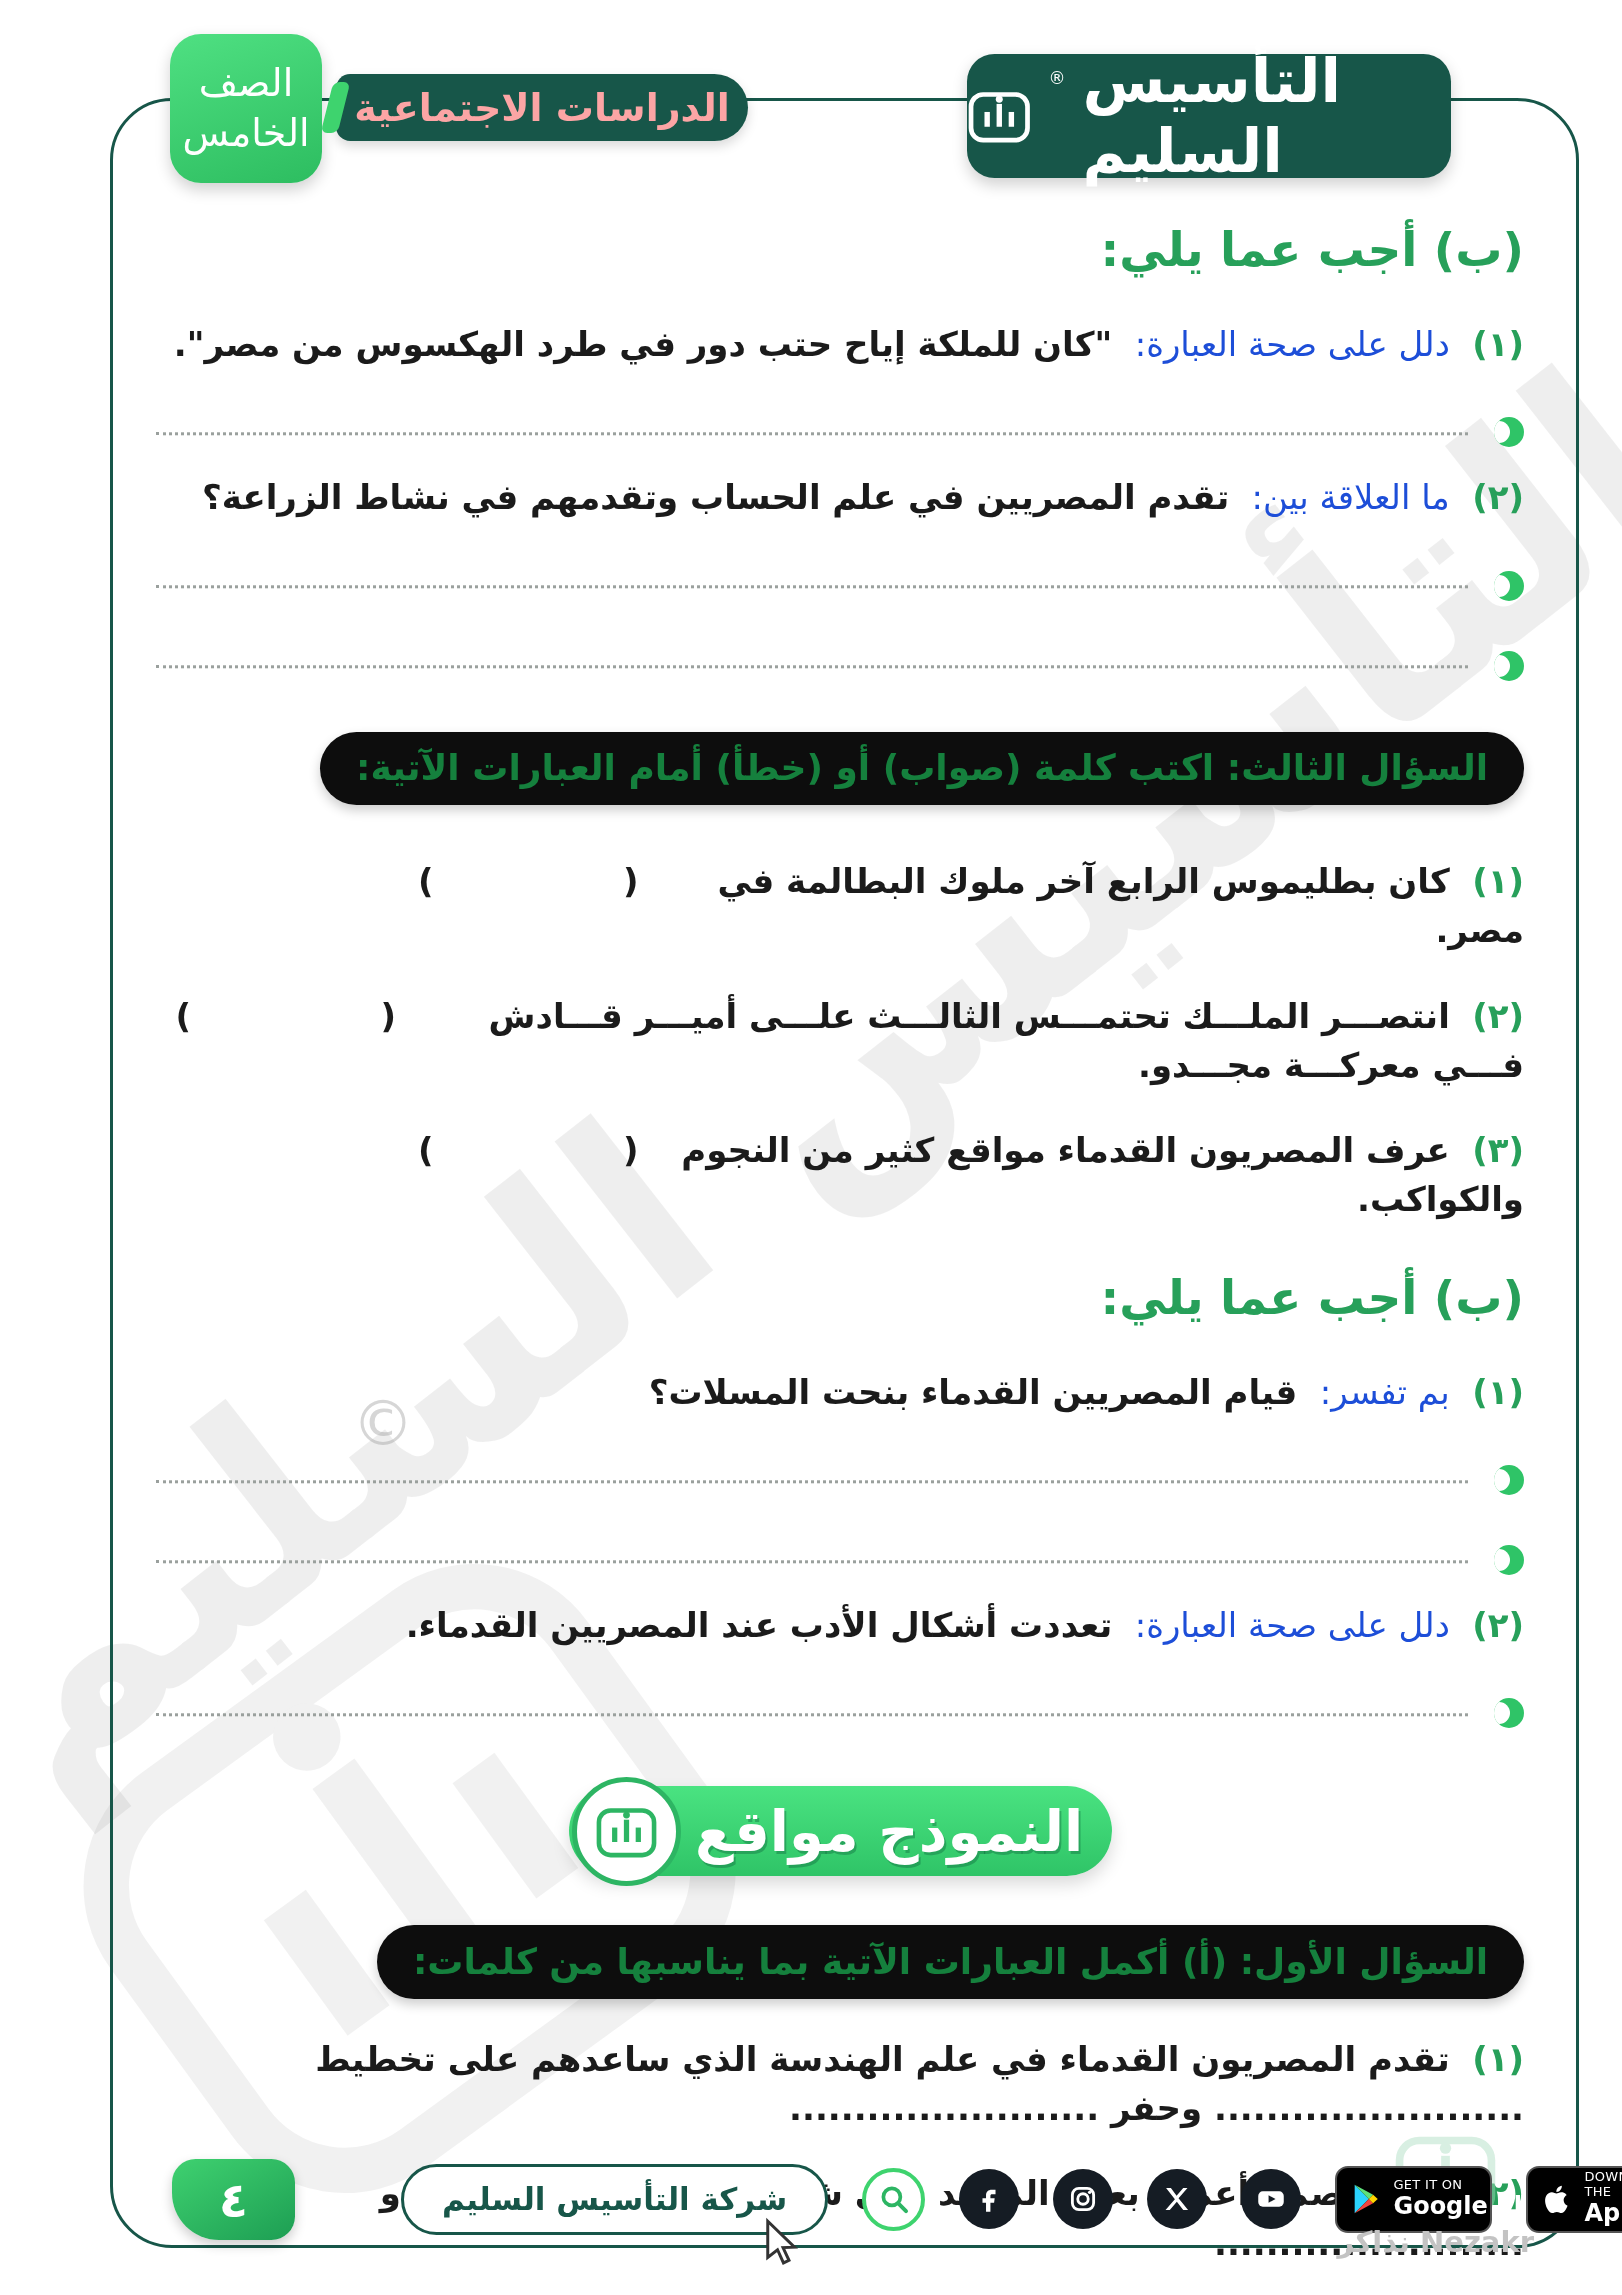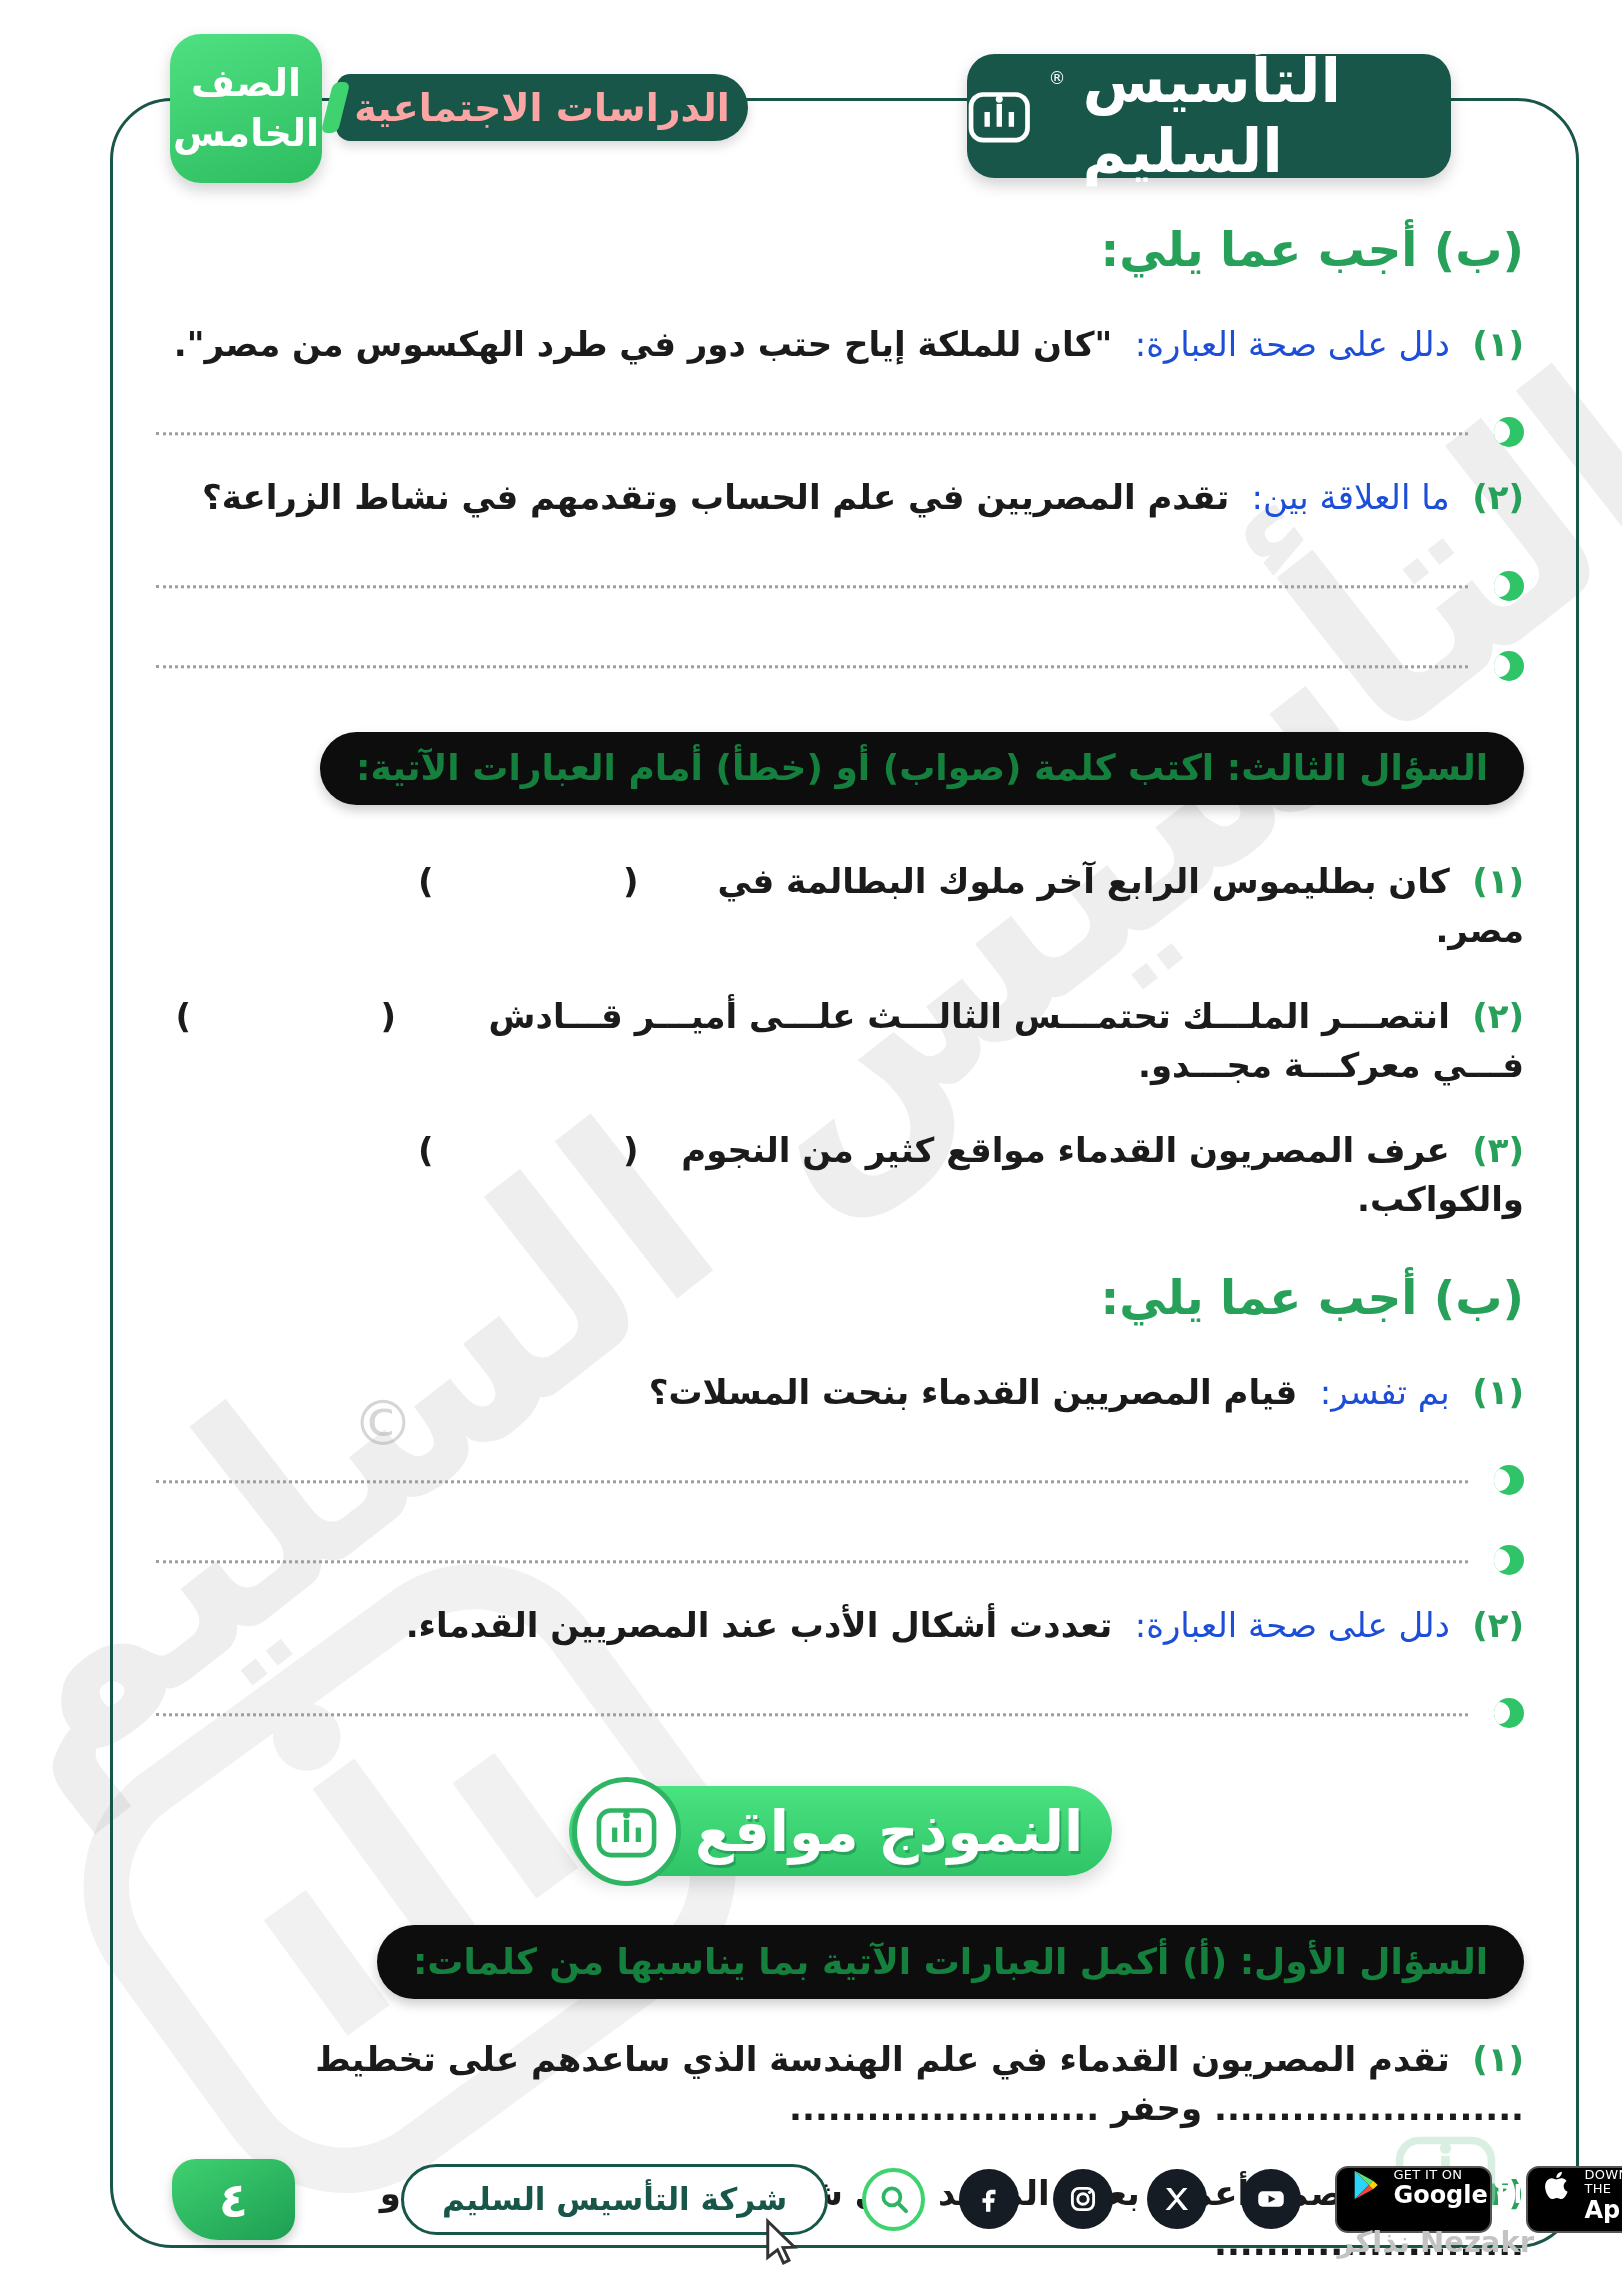--- a/index.html
+++ b/index.html
@@ -25,21 +25,21 @@
   }
   
   .frame{
     position:absolute; left:111px; top:98px; width:1463px; height:2144px;
     border:3.9px solid #175649; border-radius:62px; z-index:1;
   }
   
   .grade-badge{
     position:absolute; left:171px; top:34px; width:152px; height:149px;
     background:linear-gradient(160deg,#4fe082,#2dbd60);
-    border-radius:31px; z-index:3; color:#fff; font-weight:bold;
+    border-radius:31px; z-index:3; color:#fff; font-weight:normal;
     display:flex; flex-direction:column; align-items:center; justify-content:center;
     font-size:38px; line-height:1.3; box-shadow:0 6.5px 14.4px rgba(0,0,0,.18);
   }
   .subject-banner{
     position:absolute; left:337px; top:74px; width:412px; height:67px;
     background:#175649; border-radius:15.7px 37px 37px 15.7px; z-index:3;
     display:flex; align-items:center; justify-content:center;
     color:#fca5a5; font-size:38px; font-weight:bold;
     box-shadow:0 5.2px 11.8px rgba(0,0,0,.15);
   }
@@ -129,21 +129,21 @@
     display:flex; align-items:center; justify-content:center;
   }
   .search-btn svg{width:34px; height:34px;}
   .social-circle{
     width:60px; height:60px; border-radius:50%; background:#151c24;
     display:flex; align-items:center; justify-content:center;
   }
   .social-circle svg{width:34px; height:34px;}
   .store-badge{
     width:157px; height:67px; background:#000; border:2px solid #555;
-    border-radius:13px; display:flex; align-items:flex-start; gap:10.5px;
+    border-radius:13px; display:flex; align-items:center; gap:10.5px;
     padding:0 11.8px; box-sizing:border-box; color:#fff;
   }
   .store-badge svg{width:34px; height:34px; flex:0 0 auto;}
   .store-text{display:flex; flex-direction:column; line-height:1.15;}
   .store-line1{font-size:13px; letter-spacing:0.3px;}
   .store-line2{font-size:24px; font-weight:bold; white-space:nowrap;}
   .credit{
     position:absolute; right:88px; top:2225px; z-index:4; direction:ltr;
     color:#c3c3c3; font-size:29px; font-weight:bold;
   }

